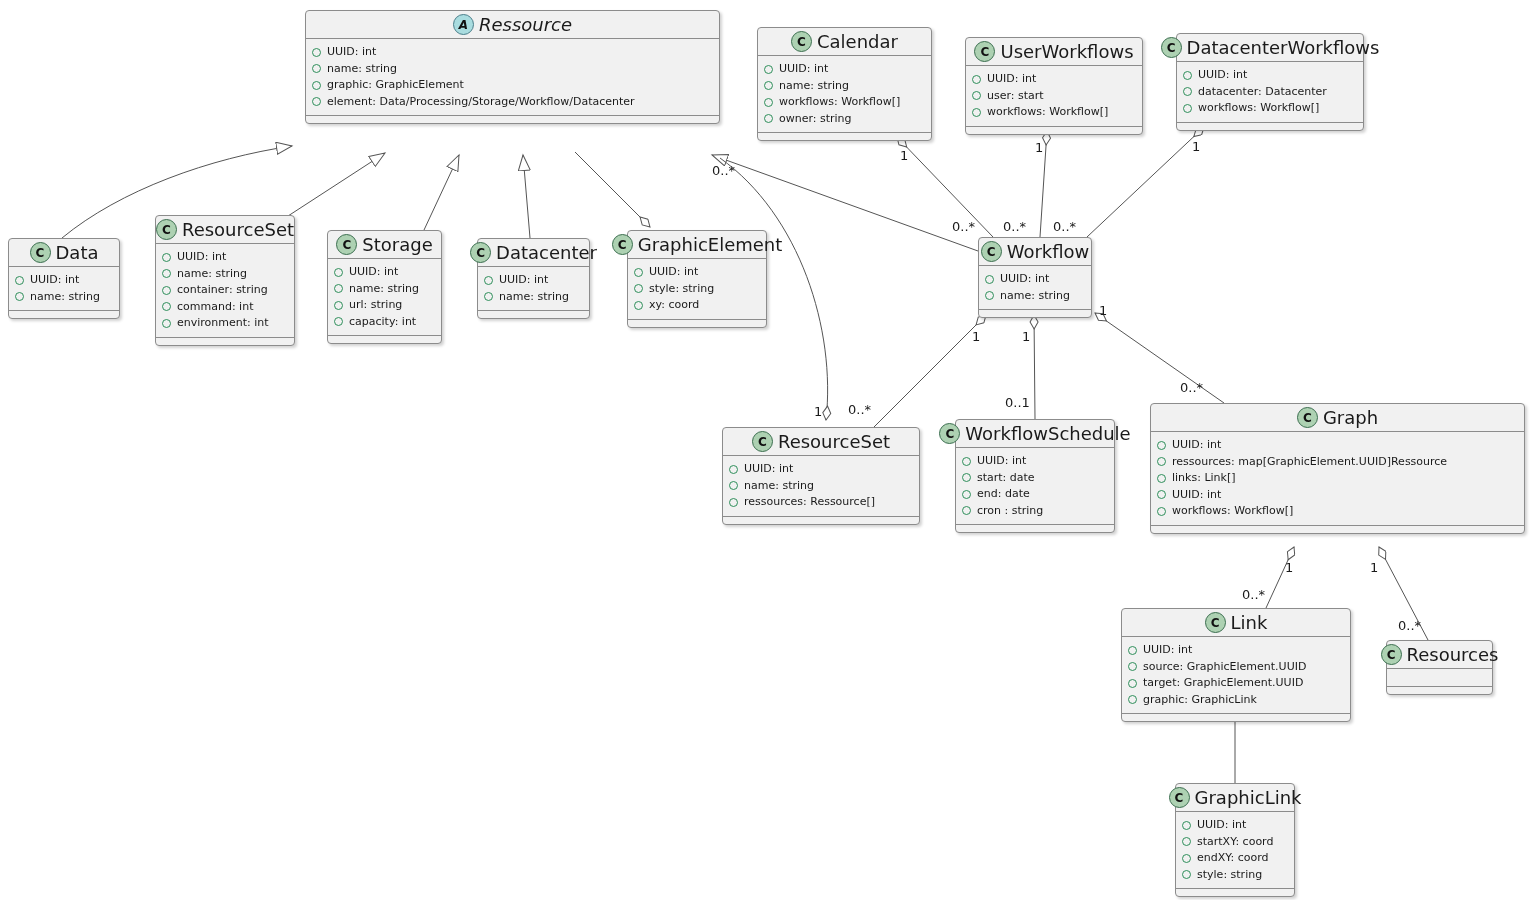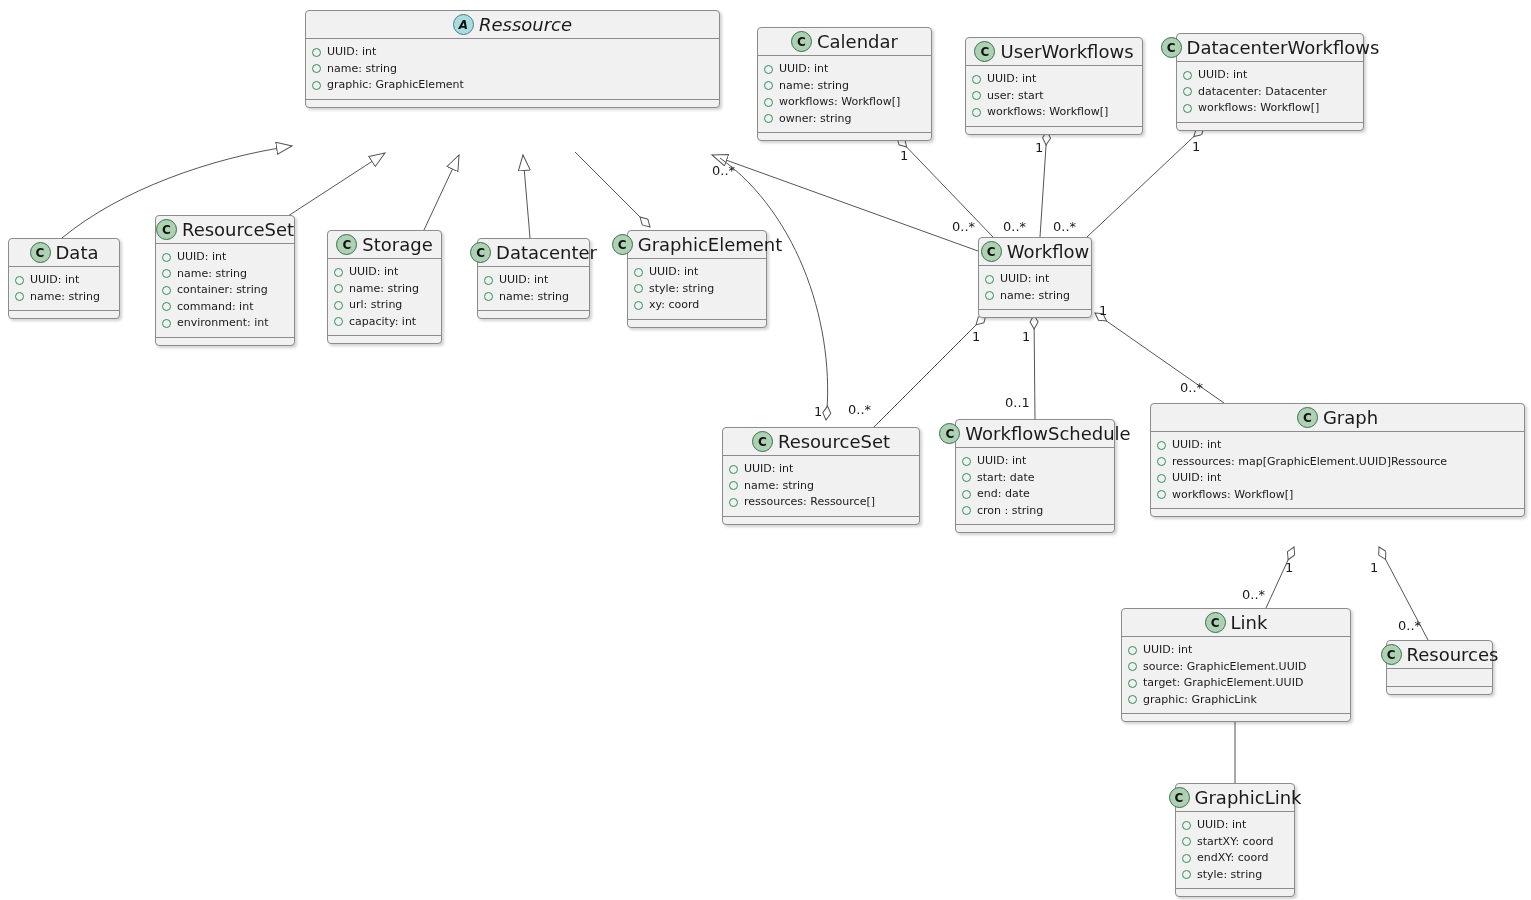--- a/index.html
+++ b/index.html
@@ -91,20 +91,24 @@
           <span class="attr-text">UUID: int</span>
         </div>
         <div class="attr">
           <span class="vis"></span>
           <span class="attr-text">name: string</span>
         </div>
         <div class="attr">
           <span class="vis"></span>
           <span class="attr-text">graphic: GraphicElement</span>
         </div>
+        <div class="attr">
+          <span class="vis"></span>
+          <span class="attr-text">element: Data/Processing/Storage/Workflow/Datacenter</span>
+        </div>
       </div>
     <div class="cls-footer"></div>
   </div>
 
   <div class="uml-class" style="left:757px;top:27px;width:175px;">
     <div class="cls-header">
       <span class="badge">C</span>
       <span class="cls-title">Calendar</span>
     </div>
     <div class="cls-attrs">
@@ -361,20 +365,24 @@
         <div class="attr">
           <span class="vis"></span>
           <span class="attr-text">UUID: int</span>
         </div>
         <div class="attr">
           <span class="vis"></span>
           <span class="attr-text">ressources: map[GraphicElement.UUID]Ressource</span>
         </div>
         <div class="attr">
           <span class="vis"></span>
+          <span class="attr-text">links: Link[]</span>
+        </div>
+        <div class="attr">
+          <span class="vis"></span>
           <span class="attr-text">UUID: int</span>
         </div>
         <div class="attr">
           <span class="vis"></span>
           <span class="attr-text">workflows: Workflow[]</span>
         </div>
       </div>
     <div class="cls-footer"></div>
   </div>
 

